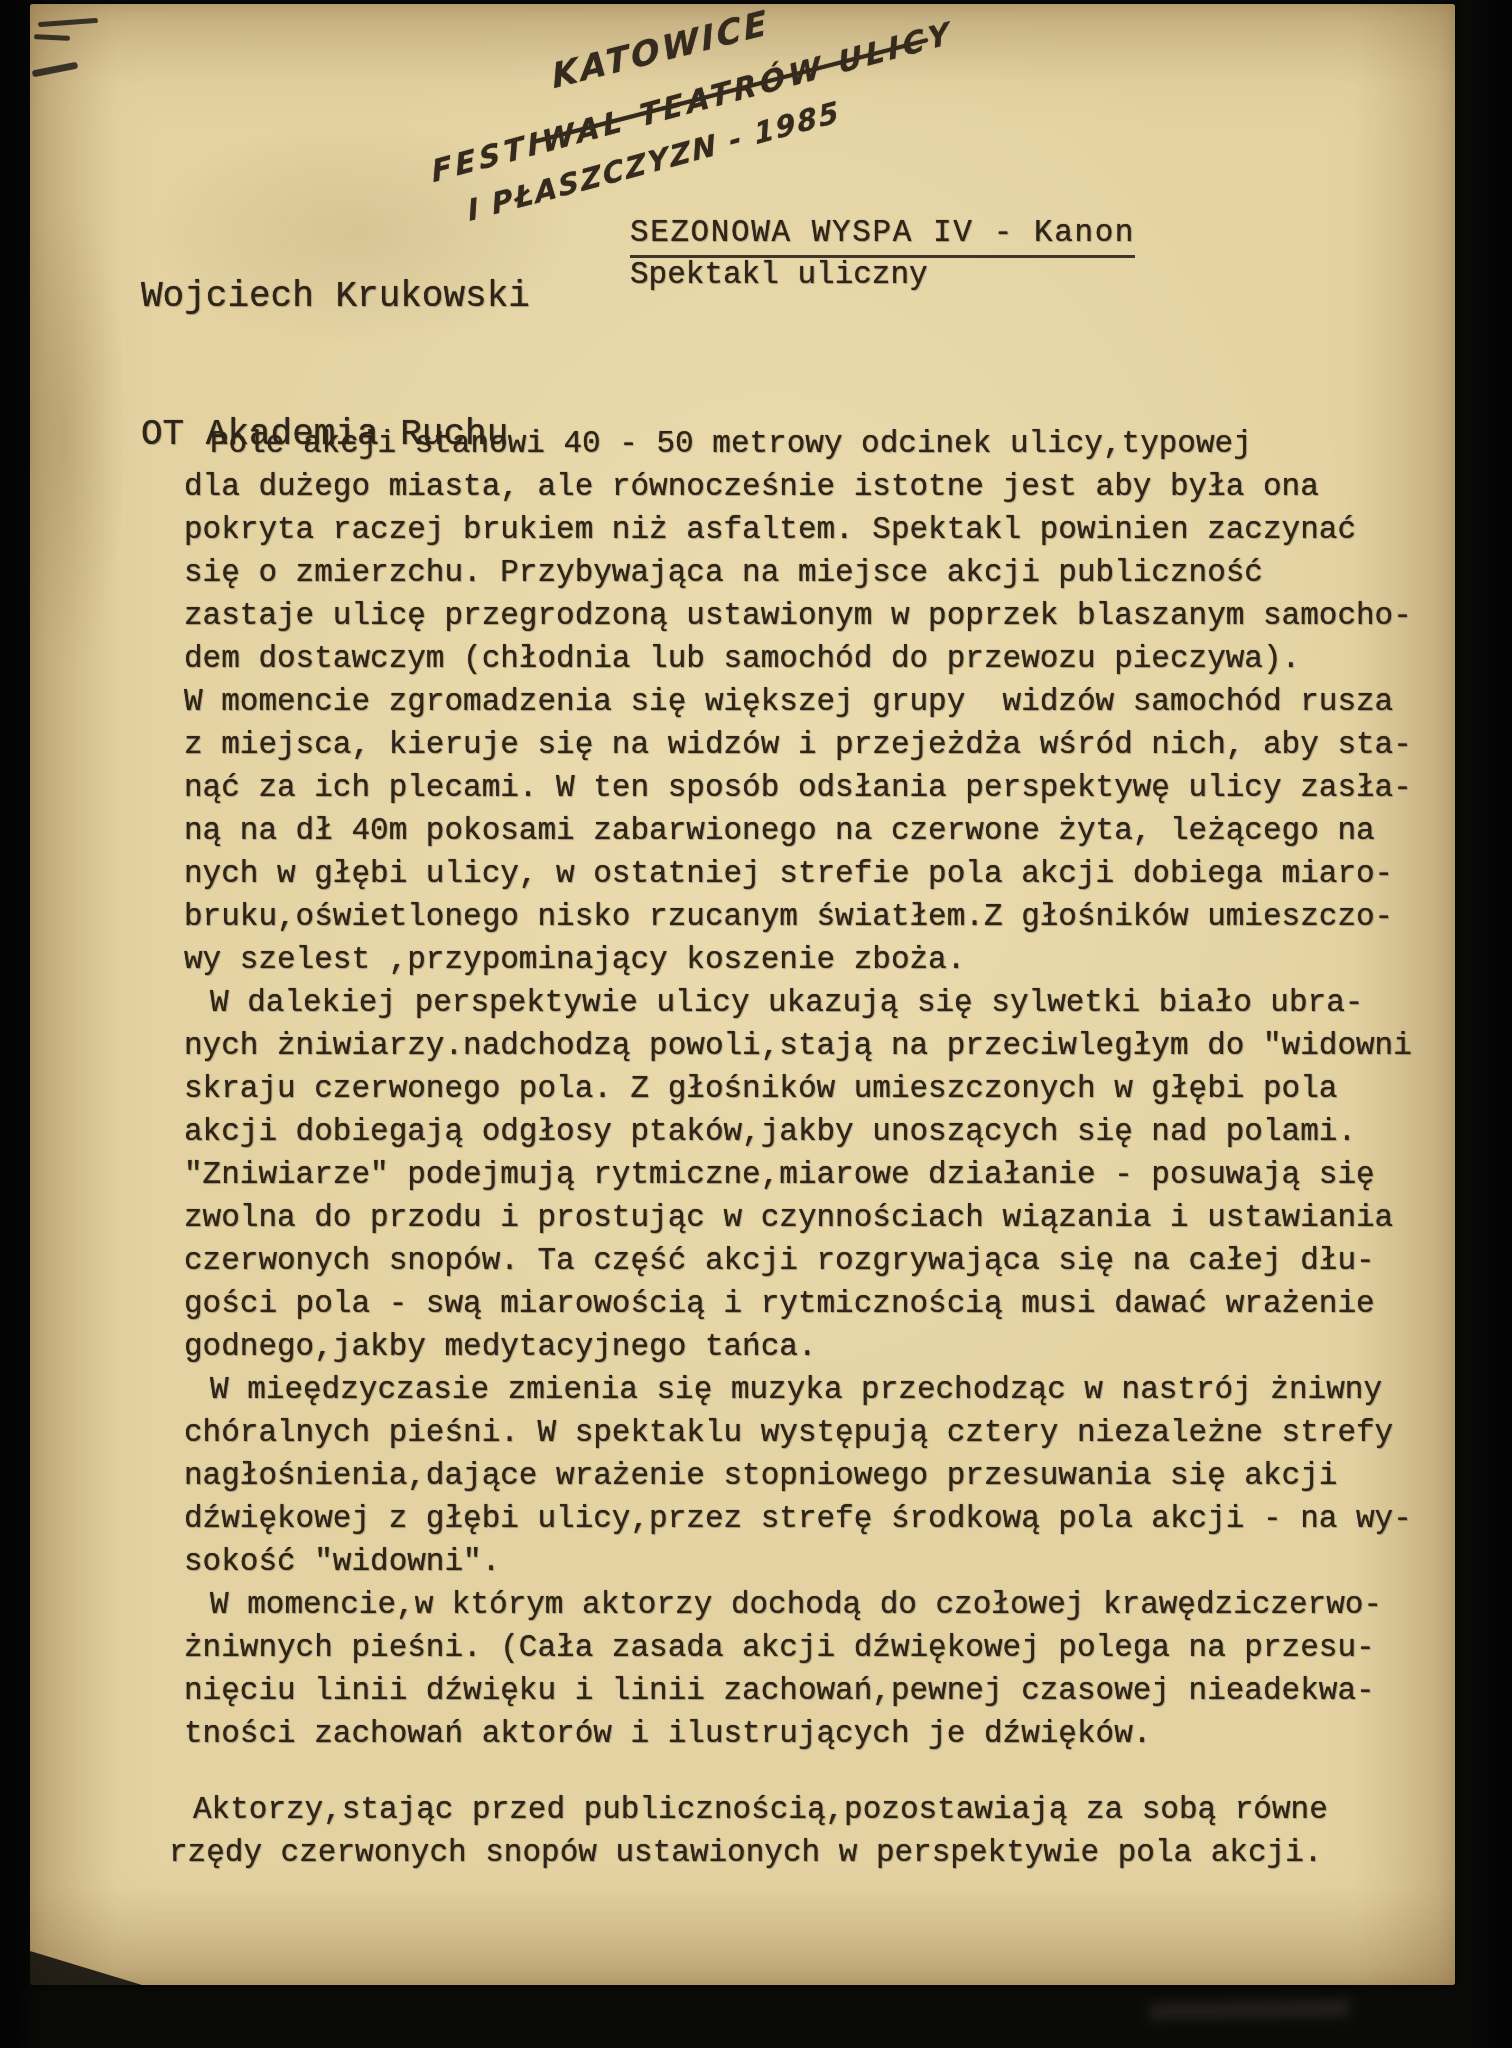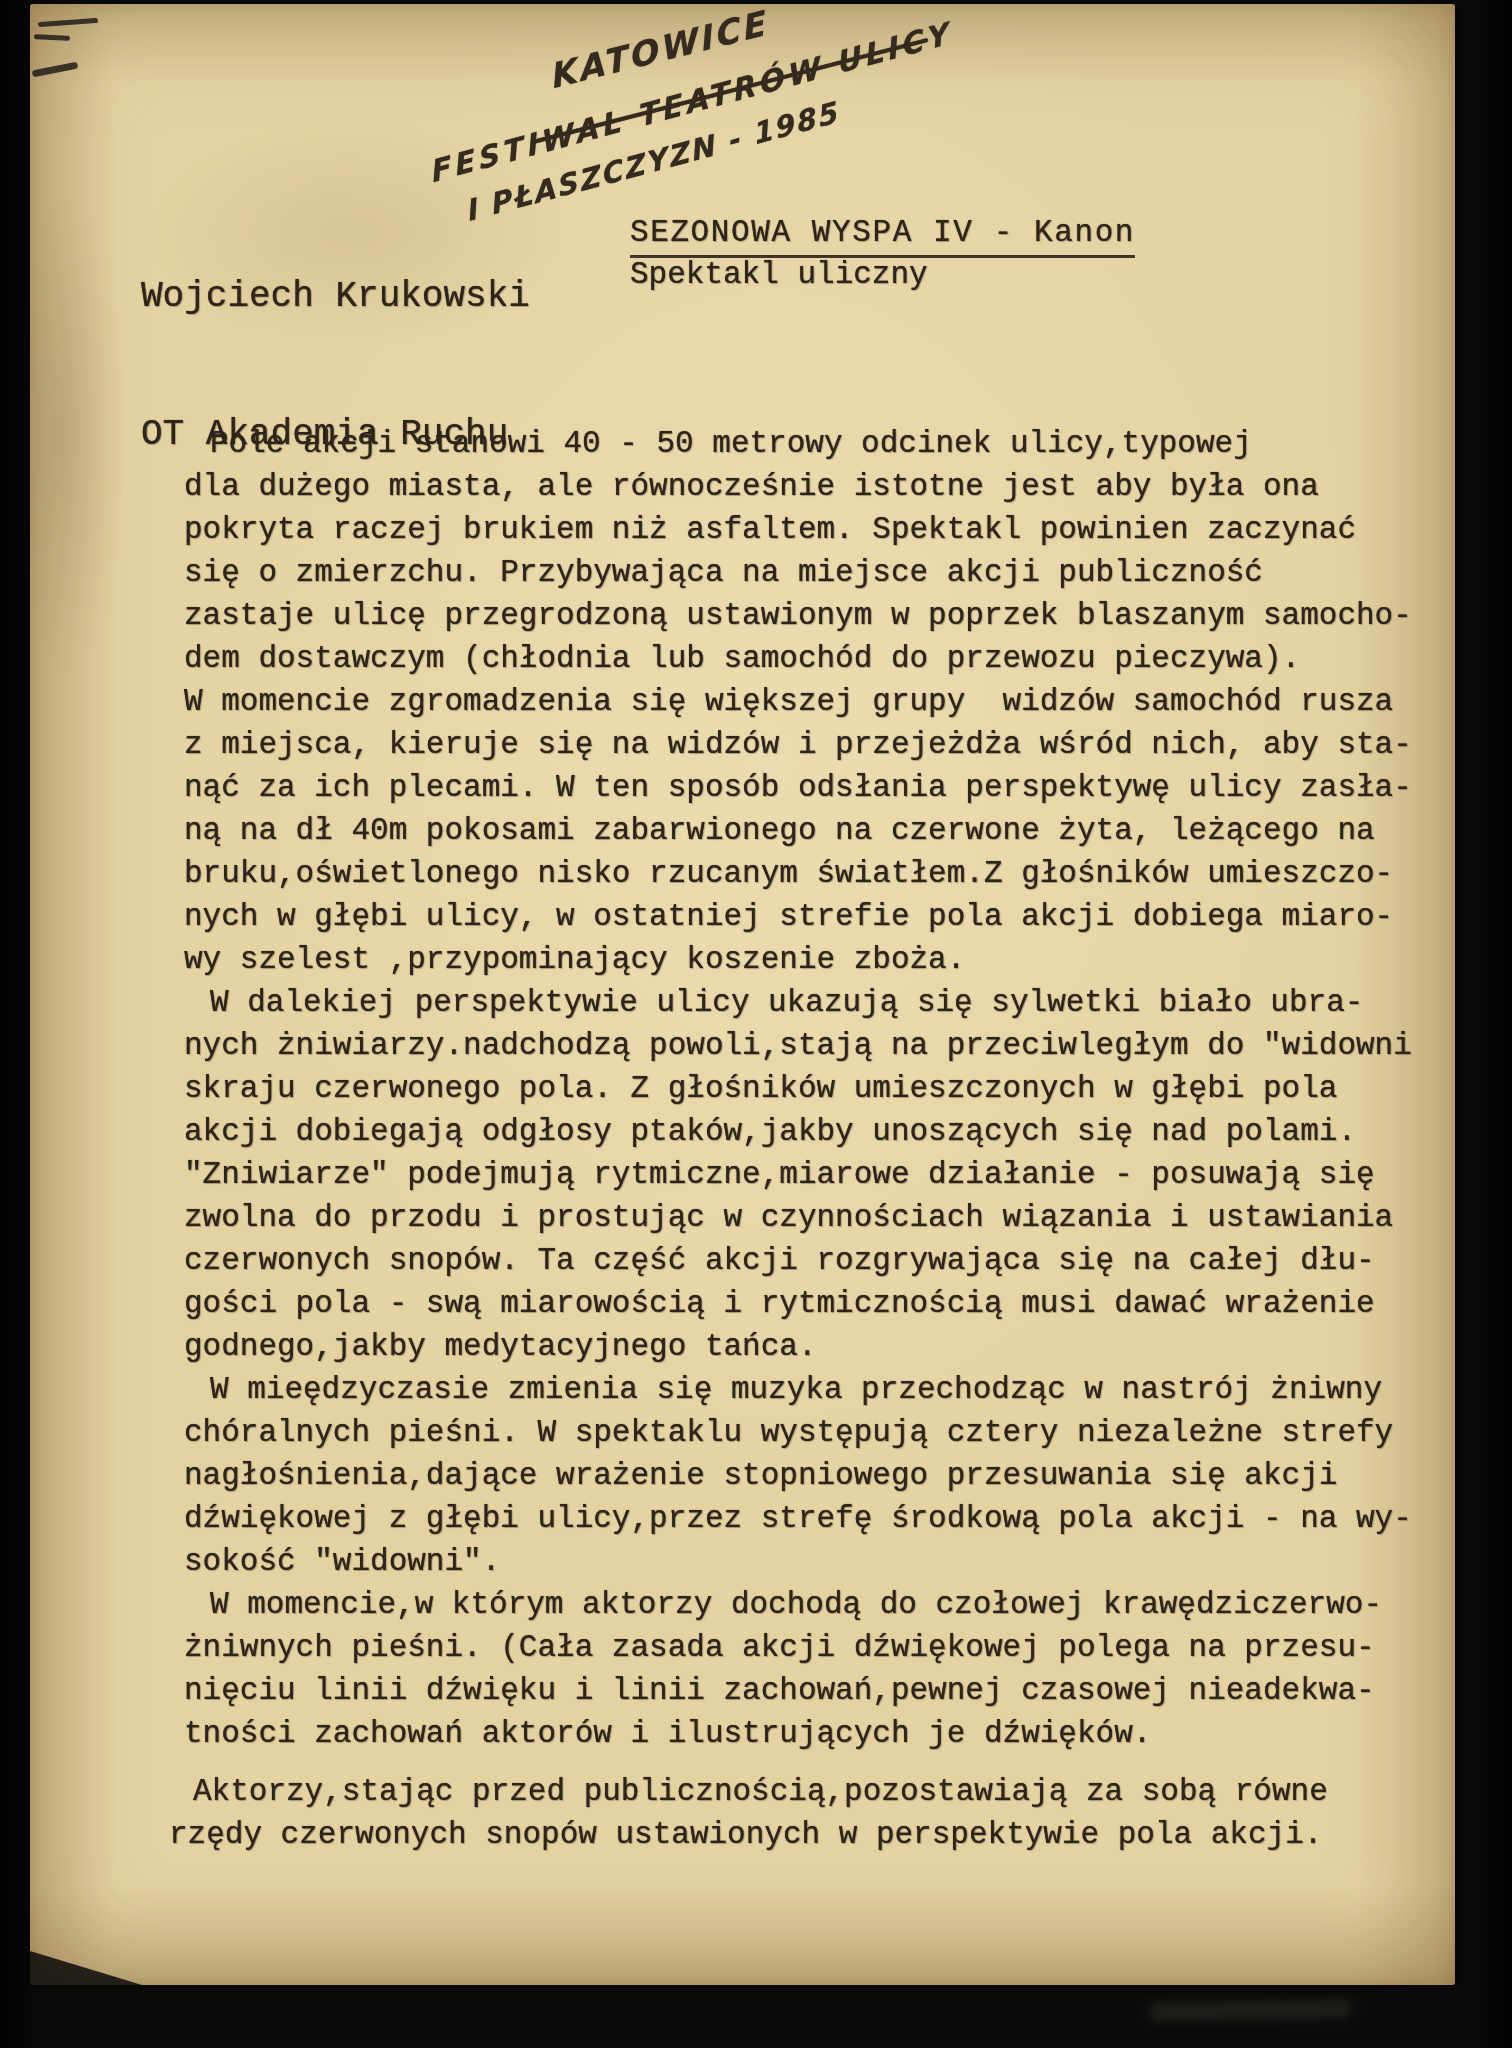--- a/index.html
+++ b/index.html
@@ -30,21 +30,21 @@
 
   .author-block{position:absolute;left:111px;top:178px;font-size:36px;line-height:46px;white-space:pre;}
   .title-block{position:absolute;left:600px;top:212px;}
   .doc-title{display:inline-block;font-size:31px;letter-spacing:1.6px;line-height:34px;
     border-bottom:3px solid rgba(46,36,24,.9);padding-bottom:5px;white-space:pre;}
   .doc-subtitle{font-size:31px;line-height:34px;white-space:pre;}
 
   .body-text{position:absolute;left:154px;top:418px;width:1290px;font-size:31px;}
   .line{white-space:pre;height:43px;line-height:43px;}
   .line.first{padding-left:26px;}
-  .para.closing{margin-top:15px;margin-left:-15px;}
+  .para.closing{margin-top:33px;margin-left:-15px;}
   .para.closing .line.first{padding-left:24px;}
 
   
   .hw{position:absolute;color:#342a1d;font-family:"DejaVu Sans","Liberation Sans",sans-serif;
     font-style:italic;font-weight:700;transform-origin:left top;white-space:pre;
     text-shadow:0 0 1px rgba(52,42,29,.7);}
   .hw1{left:520px;top:52px;font-size:34px;letter-spacing:3px;transform:rotate(-14deg) skewX(-8deg);}
   .hw-underline{position:absolute;left:503px;top:136px;width:408px;height:4px;background:#342a1d;
     border-radius:3px;transform:rotate(-14.5deg);transform-origin:left center;
     box-shadow:0 0 1px rgba(52,42,29,.8);}
@@ -86,22 +86,22 @@
           <div class="line first">Pole akcji stanowi 40 - 50 metrowy odcinek ulicy,typowej</div>
           <div class="line">dla dużego miasta, ale równocześnie istotne jest aby była ona</div>
           <div class="line">pokryta raczej brukiem niż asfaltem. Spektakl powinien zaczynać</div>
           <div class="line">się o zmierzchu. Przybywająca na miejsce akcji publiczność</div>
           <div class="line">zastaje ulicę przegrodzoną ustawionym w poprzek blaszanym samocho-</div>
           <div class="line">dem dostawczym (chłodnia lub samochód do przewozu pieczywa).</div>
           <div class="line">W momencie zgromadzenia się większej grupy  widzów samochód rusza</div>
           <div class="line">z miejsca, kieruje się na widzów i przejeżdża wśród nich, aby sta-</div>
           <div class="line">nąć za ich plecami. W ten sposób odsłania perspektywę ulicy zasła-</div>
           <div class="line">ną na dł 40m pokosami zabarwionego na czerwone żyta, leżącego na</div>
+          <div class="line">nych w głębi ulicy, w ostatniej strefie pola akcji dobiega miaro-</div>
           <div class="line">bruku,oświetlonego nisko rzucanym światłem.Z głośników umieszczo-</div>
-          <div class="line">nych w głębi ulicy, w ostatniej strefie pola akcji dobiega miaro-</div>
           <div class="line">wy szelest ,przypominający koszenie zboża.</div>
         </div>
         <div class="para">
           <div class="line first">W dalekiej perspektywie ulicy ukazują się sylwetki biało ubra-</div>
           <div class="line">nych żniwiarzy.nadchodzą powoli,stają na przeciwległym do "widowni</div>
           <div class="line">skraju czerwonego pola. Z głośników umieszczonych w głębi pola</div>
           <div class="line">akcji dobiegają odgłosy ptaków,jakby unoszących się nad polami.</div>
           <div class="line">"Zniwiarze" podejmują rytmiczne,miarowe działanie - posuwają się</div>
           <div class="line">zwolna do przodu i prostując w czynnościach wiązania i ustawiania</div>
           <div class="line">czerwonych snopów. Ta część akcji rozgrywająca się na całej dłu-</div>

